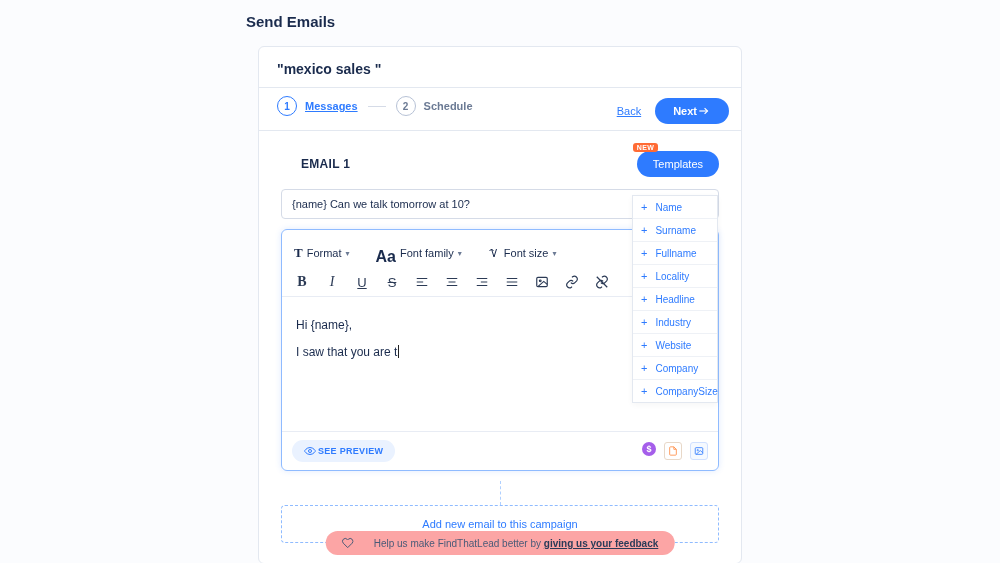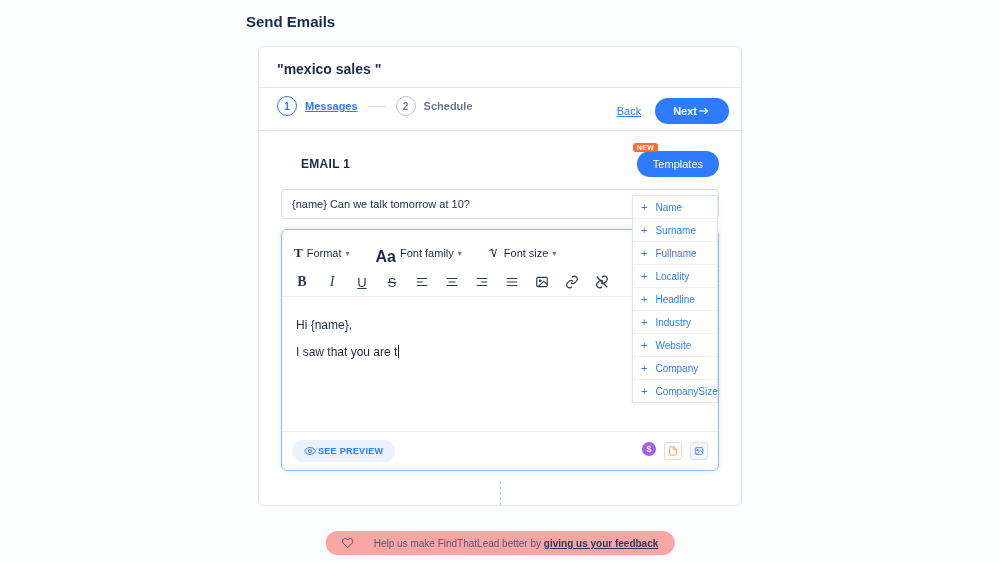--- a/index.html
+++ b/index.html
@@ -347,20 +347,21 @@
                 <polyline points="21 16 15 11 5 20"></polyline>
               </svg>
           </div>
         </div>
       </div>
     </div>
   </div>
 
   <div class="connector-line"></div>
 
+  <div class="add-email">Add new email to this campaign</div>
 </div>
 
 <div class="vars-panel">
   <div class="var-item">
       <span class="var-plus">+</span>
       <span>Name</span>
     </div>
   <div class="var-item">
       <span class="var-plus">+</span>
       <span>Surname</span>

